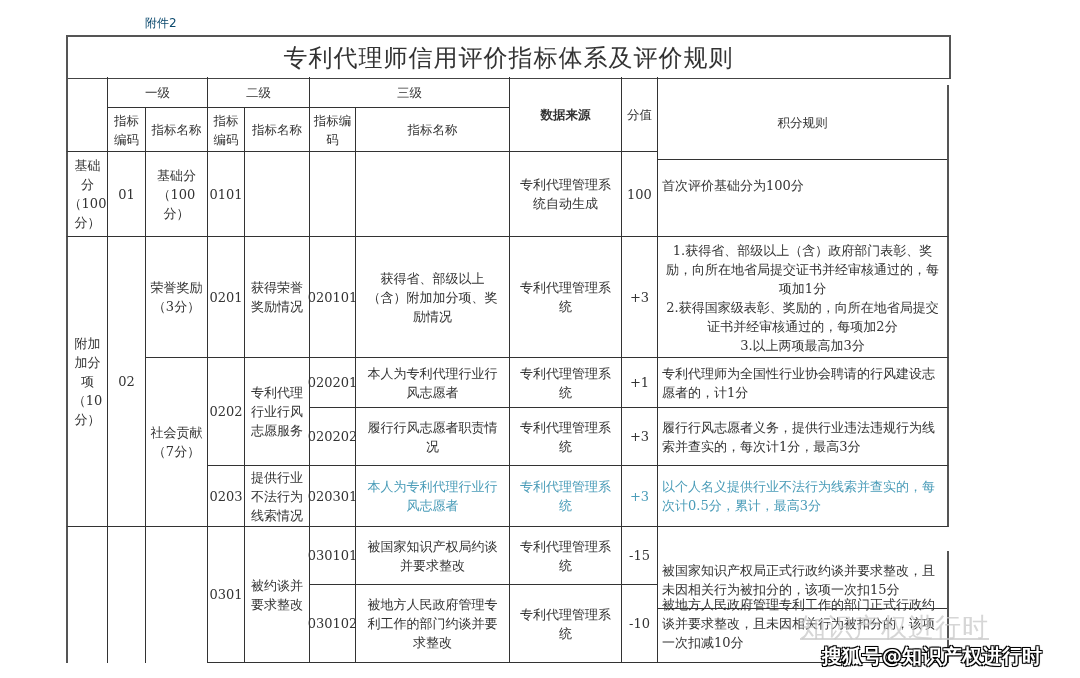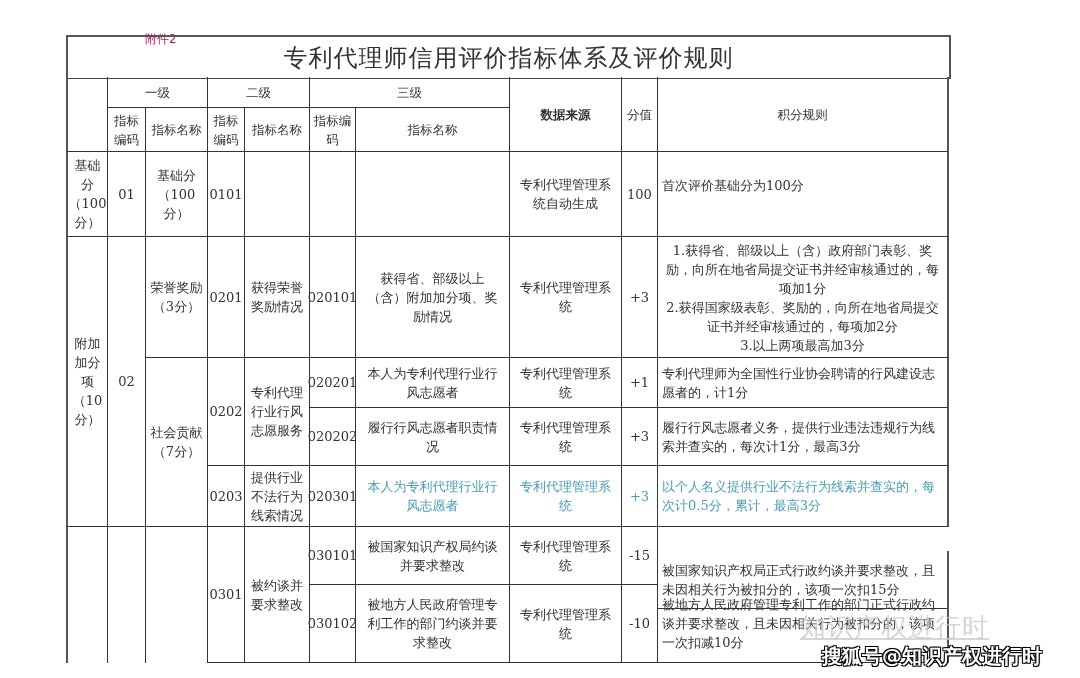--- a/index.html
+++ b/index.html
@@ -1,18 +1,18 @@
 <!DOCTYPE html>
 <html><head>
 <meta charset="utf-8">
 <style>
   html, body { margin:0; padding:0; background:#ffffff; }
   body { width:1080px; height:678px; position:relative; overflow:hidden;
          font-family: "DejaVu Serif", "Liberation Serif", serif; color:#333; }
-  .attach { position:absolute; left:145px; top:31px; font-size:12px; color:#be185d;
+  .attach { position:absolute; left:145px; top:15px; font-size:12px; color:#0c4a6e;
             font-family:"DejaVu Sans","Liberation Sans",sans-serif; }
   .tbl { position:absolute; left:66px; top:35px; width:883px; }
   .title-row { position:absolute; left:0; top:0; width:881px; height:41px;
                border:2px solid #555; border-bottom:1.5px solid #444;
                display:flex; align-items:center; justify-content:center;
                font-size:24px; color:#333; letter-spacing:1px;
                font-family:"DejaVu Sans","Liberation Sans",sans-serif; font-weight:300; }
   .cell { position:absolute; box-sizing:border-box; border-right:1.5px solid #333;
           border-bottom:1.5px solid #333; display:flex; align-items:center; justify-content:center;
           text-align:center; font-size:13px; line-height:19px; padding:0 3px; }
@@ -36,21 +36,21 @@
 
 <div class="tbl">
   <div class="title-row">专利代理师信用评价指标体系及评价规则</div>
 
   <div class="cell hdr lb" style="left:0;top:42px;width:42px;height:75px;"></div>
   <div class="cell hdr" style="left:42px;top:42px;width:100px;height:31px;">一级</div>
   <div class="cell hdr" style="left:142px;top:42px;width:102px;height:31px;">二级</div>
   <div class="cell hdr" style="left:244px;top:42px;width:200px;height:31px;">三级</div>
   <div class="cell hdr" style="left:444px;top:42px;width:112px;height:75px;font-weight:bold;">数据来源</div>
   <div class="cell hdr" style="left:556px;top:42px;width:36px;height:75px;">分值</div>
-  <div class="cell hdr rb" style="left:592px;top:42px;width:291px;height:75px;">积分规则</div>
+  <div class="cell hdr rb" style="left:592px;top:50px;width:291px;height:75px;">积分规则</div>
 
   <div class="cell hdr" style="left:42px;top:73px;width:38px;height:44px;padding:0 2px;">指标编码</div>
   <div class="cell hdr" style="left:80px;top:73px;width:62px;height:44px;">指标名称</div>
   <div class="cell hdr" style="left:142px;top:73px;width:37px;height:44px;padding:0 2px;">指标编码</div>
   <div class="cell hdr" style="left:179px;top:73px;width:65px;height:44px;">指标名称</div>
   <div class="cell hdr" style="left:244px;top:73px;width:46px;height:44px;padding:0 2px;">指标编码</div>
   <div class="cell hdr" style="left:290px;top:73px;width:154px;height:44px;">指标名称</div>
 
   <div class="cell lb" style="left:0;top:117px;width:42px;height:85px;padding:0 1px;">基础分（100分）</div>
   <div class="cell" style="left:42px;top:117px;width:38px;height:85px;">01</div>

